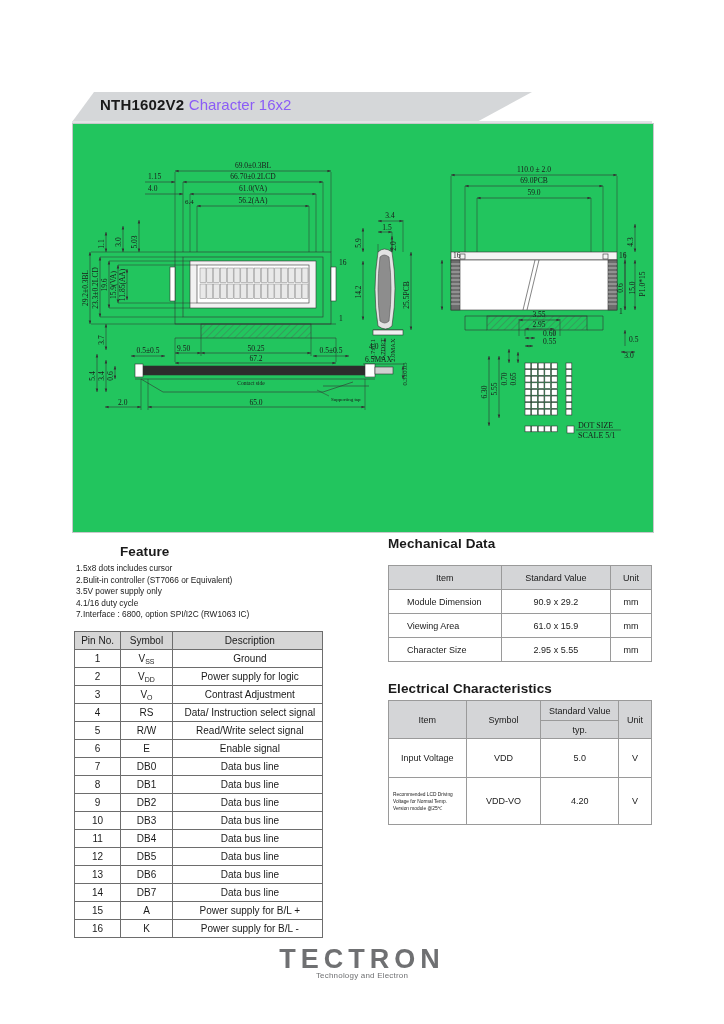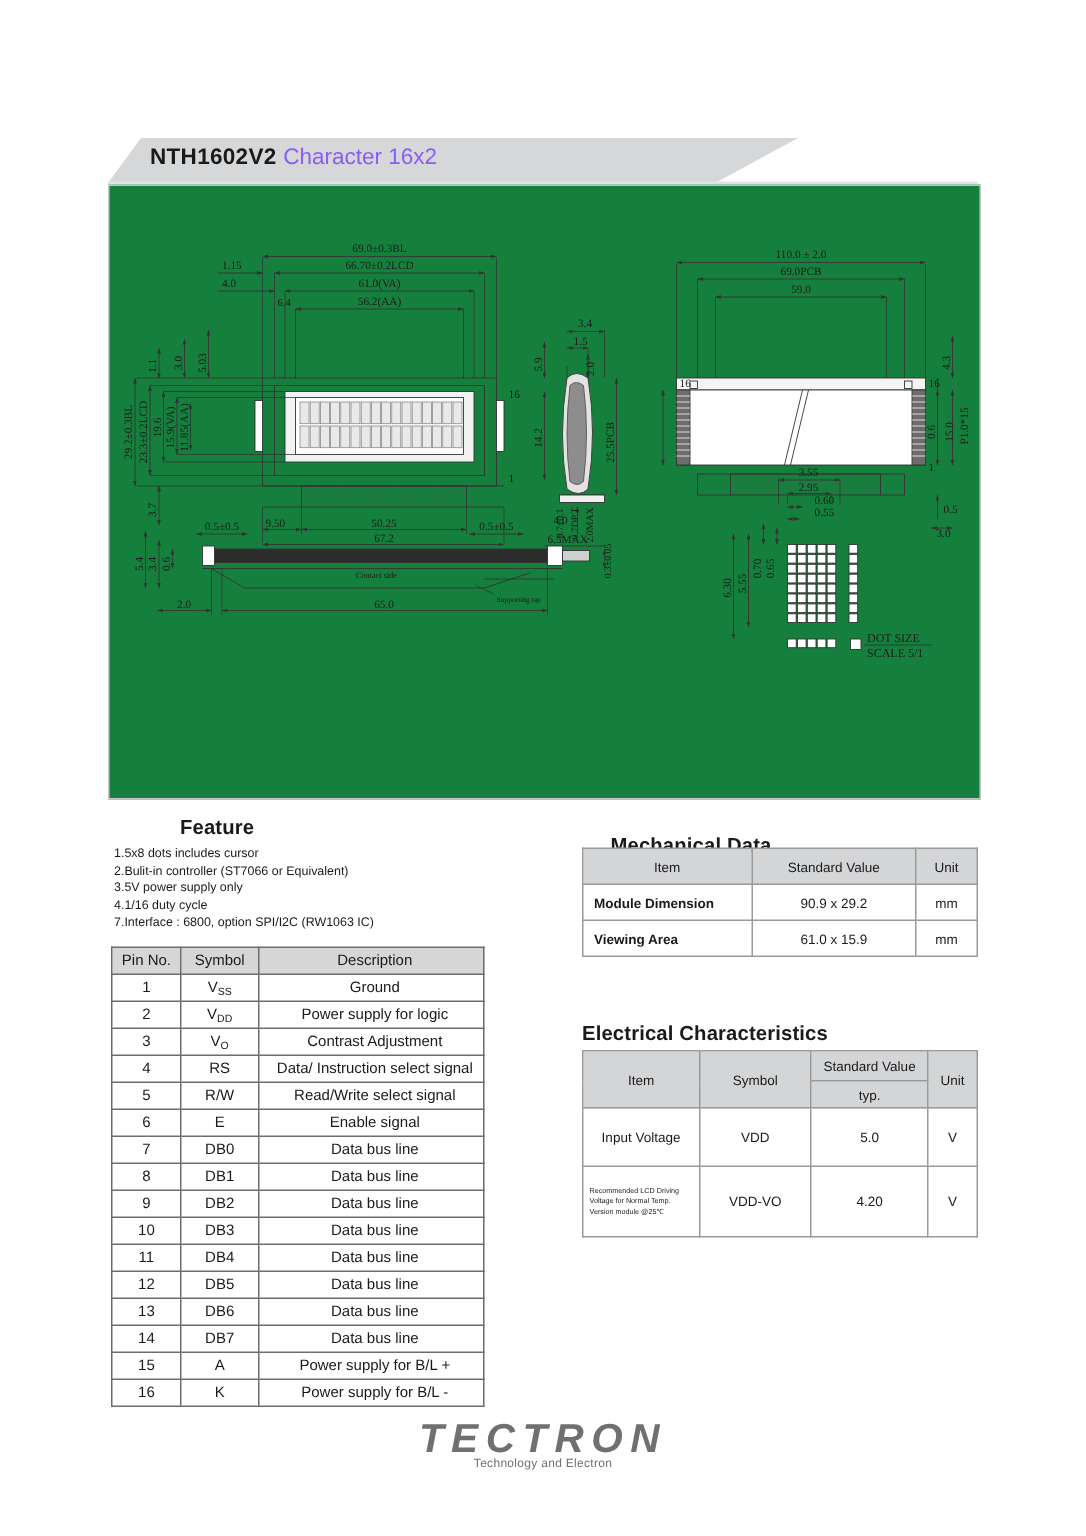--- a/index.html
+++ b/index.html
@@ -11,21 +11,21 @@
   .banner{position:absolute;left:72px;top:92px;width:460px;height:30px;}
   .banner .shape{position:absolute;inset:0;background:#d5d7d9;
      clip-path:polygon(22px 0,100% 0,100% 0,88% 100%,0 100%,0 100%);}
   .banner .title{position:absolute;left:28px;top:4px;white-space:nowrap;}
   .t-model{font-size:15px;font-weight:bold;letter-spacing:.2px;}
   .t-desc{font-size:15px;font-weight:normal;color:#8b5cf6;}
   .banner-rule{position:absolute;left:72px;top:121px;width:580px;height:2px;background:#e2e3e5;}
 
   
   .frame{position:absolute;left:72px;top:123px;width:580px;height:408px;
-         border:1.5px solid #c8c9cb;background:#15803d;}
+         border:1.5px solid #c8c9cb;background:#22c55e;}
   .dwg{position:absolute;inset:0;}
   .dwg svg{display:block;}
 
   
   .h2{position:absolute;font-size:13.5px;font-weight:bold;letter-spacing:.1px;}
 
   
   .features{position:absolute;left:76px;top:563px;width:300px;}
   .features li{font-size:8.3px;line-height:11.6px;list-style:none;white-space:nowrap;}
   .features ul{margin:0;padding:0;}
@@ -38,39 +38,39 @@
   .pin-table thead th{background:#d6d6d6;font-size:10px;}
   .pin-table td.desc,.pin-table th.desc{text-align:center;padding-left:5px;}
   .pin-table col.c1{width:54px;} .pin-table col.c2{width:56px;} .pin-table col.c3{width:175px;}
   sub{font-size:7px;vertical-align:baseline;position:relative;top:2px;}
 
   
   .mech-table{position:absolute;left:388px;top:565px;width:264px;}
   .mech-table td,.mech-table th{border:1px solid #9a9a9a;height:21px;font-size:9px;
       font-weight:normal;text-align:center;vertical-align:middle;}
   .mech-table thead th{background:#d4d5d7;font-size:9px;}
-  .mech-table td.item,.mech-table th.item{text-align:left;padding-left:7px;font-weight:bold;}
+  .mech-table td.item,.mech-table th.item{text-align:left;padding-left:18px;}
   .mech-table col.m1{width:113px;} .mech-table col.m2{width:110px;} .mech-table col.m3{width:41px;}
 
   
   .elec-table{position:absolute;left:388px;top:700px;width:264px;}
   .elec-table td,.elec-table th{border:1px solid #9a9a9a;font-size:9px;font-weight:normal;
       text-align:center;vertical-align:middle;}
   .elec-table thead th{background:#d4d5d7;}
   .elec-table col.e1{width:78px;} .elec-table col.e2{width:75px;}
   .elec-table col.e3{width:78px;} .elec-table col.e4{width:33px;}
   .elec-table .hrow1 th{height:17px;}
   .elec-table .hrow2 th{height:15px;}
   .elec-table td.tall{height:36px;}
   .elec-table td.note{text-align:left;padding:3px 4px;font-size:4.8px;line-height:7px;height:40px;}
 
   
   .logo{position:absolute;left:0;right:0;top:944px;text-align:center;}
   .logo .word{font-size:27px;font-weight:bold;letter-spacing:5px;color:#6f7072;
-      font-family:"Liberation Sans",sans-serif;font-style:italic;}
+      font-family:"Liberation Sans",sans-serif;}
   .logo .tag{font-size:8px;color:#6f7072;letter-spacing:.2px;margin-top:-4px;}
 
   
   text{font-family:"Liberation Serif",serif;fill:#1a1a1a;}
 </style>
 </head>
 <body>
 
 <div class="page">
 
@@ -555,21 +555,21 @@
           <td class="desc">Power supply for B/L +</td>
         </tr>
         <tr>
           <td>16</td>
           <td>K</td>
           <td class="desc">Power supply for B/L -</td>
         </tr>
       </tbody>
   </table>
 
-  <div class="h2" style="left:388px;top:556px;margin-left:19px;">Mechanical Data</div>
+  <div class="h2" style="left:388px;top:536px;">Mechanical Data</div>
   <table class="mech-table">
     <colgroup>
         <col class="m1">
         <col class="m2">
         <col class="m3">
       </colgroup>
     <thead>
       <tr>
         <th>Item</th>
         <th>Standard Value</th>
@@ -578,20 +578,25 @@
     </thead>
     <tbody id="mech-body">
         <tr>
           <td class="item">Module Dimension</td>
           <td>90.9 x 29.2</td>
           <td>mm</td>
         </tr>
         <tr>
           <td class="item">Viewing Area</td>
           <td>61.0 x 15.9</td>
+          <td>mm</td>
+        </tr>
+        <tr>
+          <td class="item">Character Size</td>
+          <td>2.95 x 5.55</td>
           <td>mm</td>
         </tr>
       </tbody>
   </table>
 
   <div class="h2" style="left:388px;top:681px;">Electrical Characteristics</div>
   <table class="elec-table">
     <colgroup>
         <col class="e1">
         <col class="e2">

